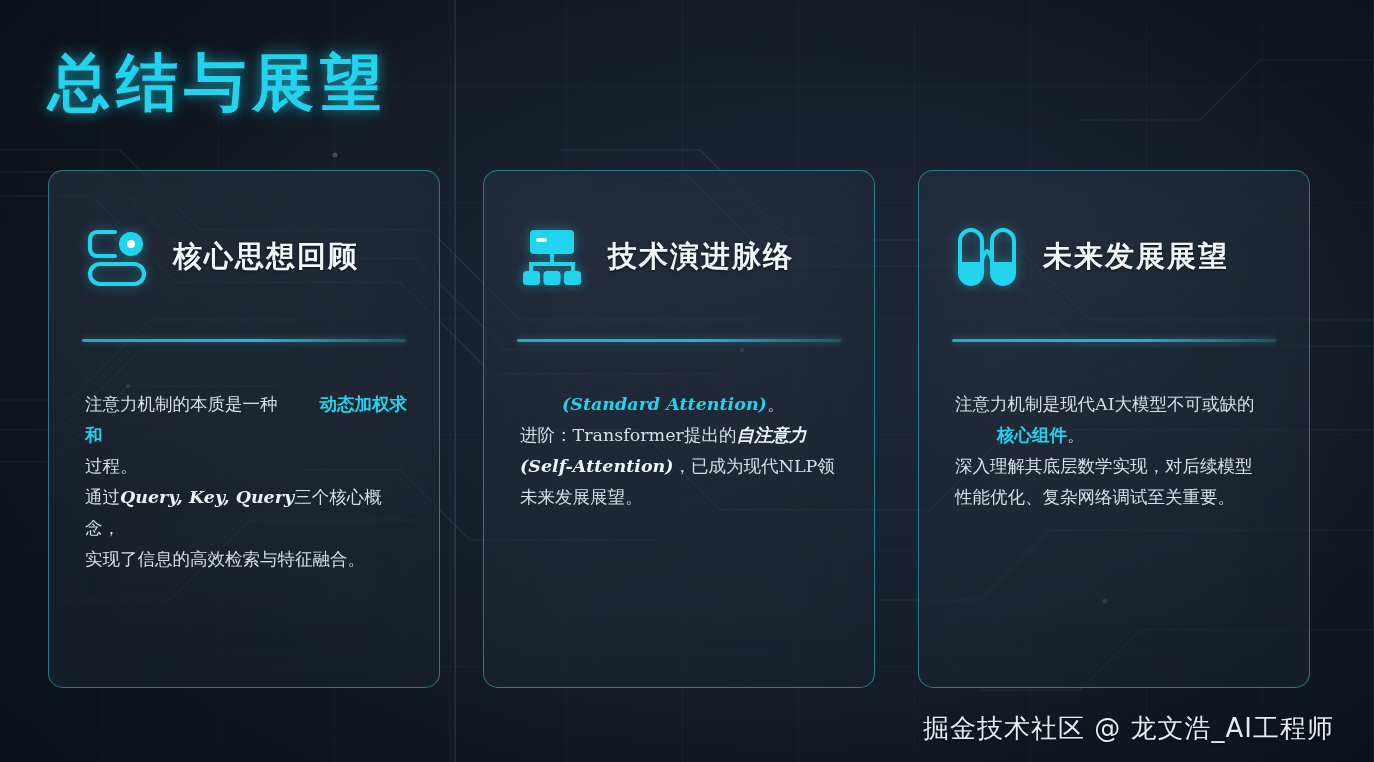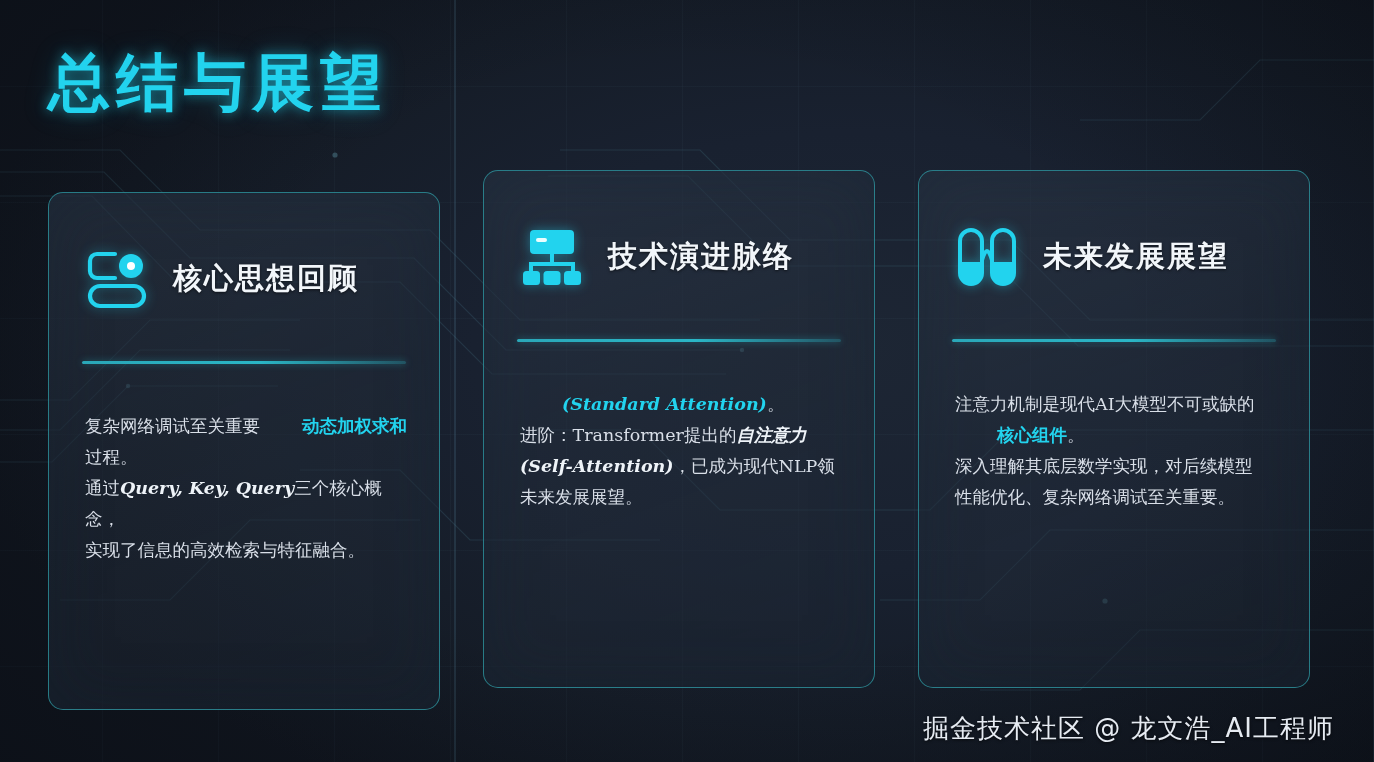--- a/index.html
+++ b/index.html
@@ -44,21 +44,21 @@
   
   .cards{position:absolute;left:0;top:0;width:1374px;height:762px;}
   .card{
     position:absolute;top:170px;height:516px;
     border:1px solid rgba(45,150,160,0.78);
     border-radius:15px;
     background:linear-gradient(160deg, rgba(44,55,71,0.62) 0%, rgba(36,46,60,0.52) 45%, rgba(30,39,52,0.46) 100%);
     box-shadow:inset 0 0 60px rgba(20,35,48,.35);
     overflow:hidden;
   }
-  #card-0{left:48px;width:390px;margin-top:22px;}
+  #card-0{left:48px;width:390px;}
   #card-1{left:483px;width:390px;}
   #card-2{left:918px;width:390px;}
 
   .card-head{
     position:absolute;left:36px;top:50px;right:20px;
     display:flex;align-items:center;gap:24px;height:72px;
   }
   .icon-wrap{width:64px;height:62px;flex:0 0 64px;display:block;}
   .icon-wrap svg{display:block;filter:drop-shadow(0 0 6px rgba(34,211,238,.45));}
   .card-title{
@@ -139,21 +139,21 @@
           <path d="M30 6 H12 a7 7 0 0 0 -7 7 v10 a7 7 0 0 0 7 7 H30" fill="none" stroke="#22d3ee" stroke-width="4.2" stroke-linecap="round"></path>
           <circle cx="46" cy="18" r="12" fill="#22d3ee"></circle>
           <circle cx="46" cy="18" r="4" fill="#ffffff"></circle>
           <rect x="5" y="38" width="54" height="20" rx="10" fill="none" stroke="#22d3ee" stroke-width="4.2"></rect>
         </svg>
       </span>
       <span class="card-title">核心思想回顾</span>
     </div>
     <div class="divider"></div>
     <div class="card-body">
-        <p><span>复杂网络调试至关重要</span><span class="hl">动态加权求和</span></p>
+        <p><span>注意力机制的本质是一种</span><span class="hl">动态加权求和</span></p>
         <p><span>过程。</span></p>
         <p><span>通过</span><span class="em">Query, Key, Query</span><span>三个核心概念，</span></p>
         <p><span>实现了信息的高效检索与特征融合。</span></p>
       </div>
   </div>
 
   <div class="card" id="card-1">
     <div class="card-head">
       <span class="icon-wrap">
         <svg width="64" height="62" viewBox="0 0 64 62">

